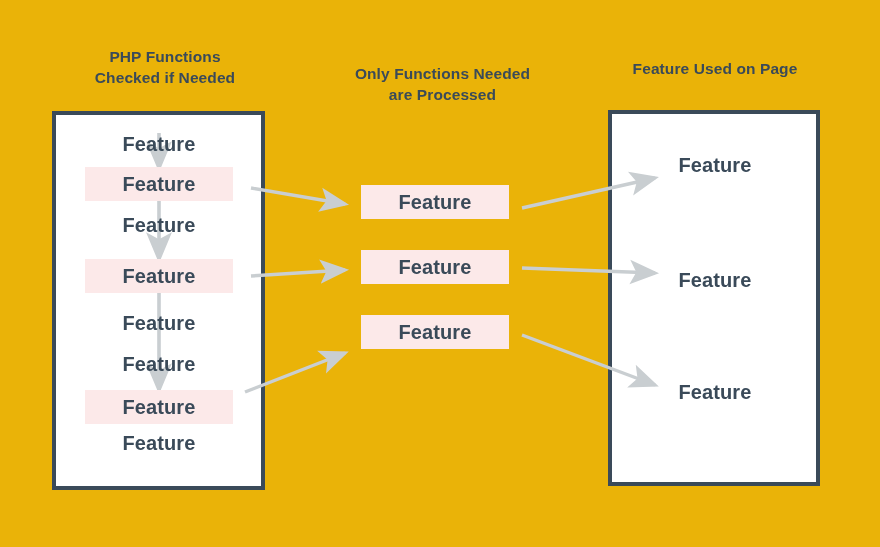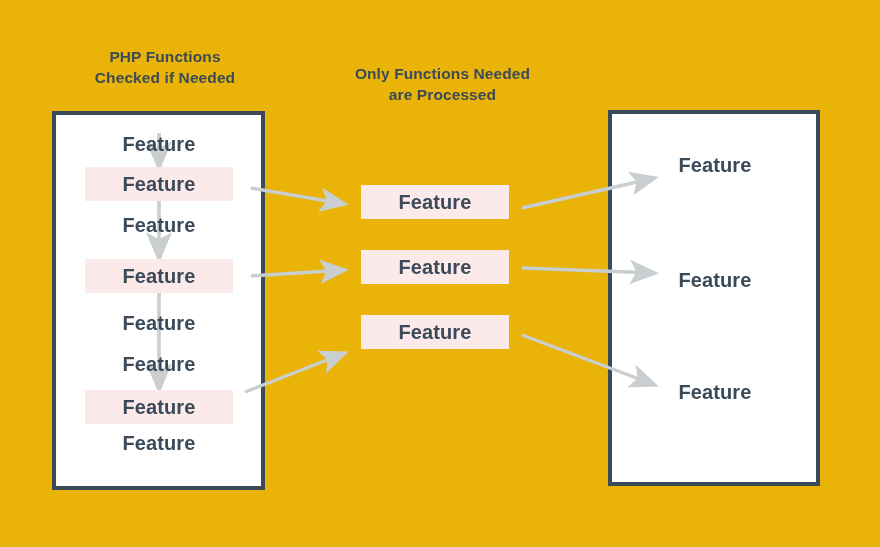--- a/index.html
+++ b/index.html
@@ -80,20 +80,21 @@
 </style>
 </head>
 <body>
 
 <div id="canvas">
 
   <div class="col-heading" id="heading-left">PHP Functions
 Checked if Needed</div>
   <div class="col-heading" id="heading-middle">Only Functions Needed
 are Processed</div>
+  <div class="col-heading" id="heading-right">Feature Used on Page</div>
 
   <div class="frame" id="frame-left"></div>
   <div class="frame" id="frame-right"></div>
 
   <svg id="arrows" viewBox="0 0 880 547" xmlns="http://www.w3.org/2000/svg">
     <defs>
       <marker id="ah" markerWidth="9" markerHeight="8" refX="7.4" refY="4" orient="auto" markerUnits="strokeWidth">
         <path d="M0,0.4 L8.6,4 L0,7.6 L1.9,4 Z" fill="#c9ced1"></path>
       </marker>
     </defs>

